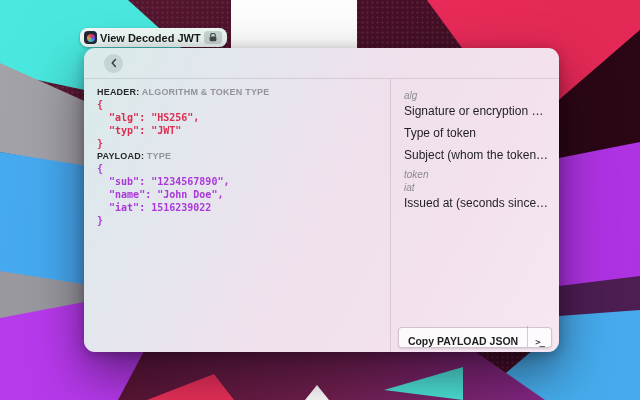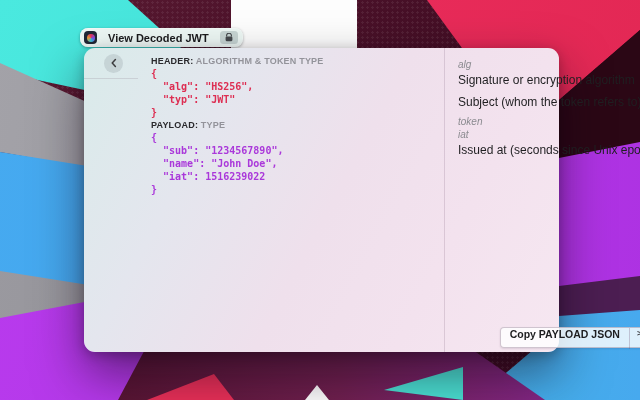--- a/index.html
+++ b/index.html
@@ -24,54 +24,54 @@
   .s-darkTR{background:#2b0715;clip-path:polygon(640px 30px,640px 145px,559px 160px,559px 100px);}
   .s-purpleR{background:linear-gradient(100deg,#bc3bf0,#ad32e2);clip-path:polygon(559px 158px,640px 142px,640px 280px,559px 288px);}
   .s-darkPR{background:#4c1e52;clip-path:polygon(559px 286px,640px 276px,640px 314px,559px 318px);}
   .s-blueR{background:linear-gradient(90deg,#38c4da,#47a9ee);clip-path:polygon(559px 316px,640px 310px,640px 400px,474px 400px,540px 344px);}
   .s-centerDark{background:linear-gradient(95deg,#4f1129 10%,#70204f 55%,#8c2a9e 100%);clip-path:polygon(150px 340px,470px 348px,545px 400px,118px 400px);}
   .s-redTri{background:#ea3058;clip-path:polygon(147px 400px,214px 374px,234px 400px);}
   .s-whiteTri{background:#fff;clip-path:polygon(317px 385px,305px 400px,329px 400px);}
   .s-tealTri{background:#4ae2d4;clip-path:polygon(384px 390px,463px 367px,463px 400px);}
 
   
-  .pill{position:absolute;left:80px;top:28px;height:19px;display:flex;align-items:center;gap:11px;
+  .pill{position:absolute;left:80px;top:28px;height:19px;display:flex;align-items:center;gap:3px;
         padding:0 5px 0 4px;background:#eef8f5;border-radius:8px;
         box-shadow:0 1px 3px rgba(10,20,20,.35),0 0 0 .5px rgba(255,255,255,.6) inset;cursor:default;}
   .app-icon{width:13px;height:13px;border-radius:4px;background:#212836;display:flex;align-items:center;justify-content:center;}
   .app-icon i{display:block;width:8px;height:8px;border-radius:50%;
         background:conic-gradient(#e8315a,#7a4de8,#35c3d8,#e8a23a,#e8315a);}
   .pill-label{font-size:11px;font-weight:700;color:#1b1b1d;white-space:nowrap;}
   .lock-badge{width:18px;height:13px;border-radius:3.5px;background:rgba(70,95,95,.22);
         display:flex;align-items:center;justify-content:center;}
 
   
   .window{position:absolute;left:84px;top:48px;width:475px;height:304px;border-radius:11px;
         background:linear-gradient(118deg,#d9ebea 0%,#e4e6ee 26%,#efe0ec 52%,#f3e2ee 74%,#f6e7f1 100%);
         box-shadow:0 22px 50px rgba(15,4,20,.5),0 3px 12px rgba(0,0,0,.25);
-        display:flex;flex-direction:row;}
+        display:flex;flex-direction:column;}
   .win-header{height:30px;flex:0 0 30px;display:flex;align-items:center;padding:0 12px;
         border-bottom:1px solid rgba(90,55,85,.14);}
   .back-btn{width:19px;height:19px;border:none;border-radius:50%;background:rgba(70,80,90,.14);
         display:flex;align-items:center;justify-content:center;padding:0;margin-left:8px;cursor:pointer;}
   .win-body{flex:1;display:flex;min-height:0;position:relative;}
   .left-panel{width:306px;flex:0 0 306px;padding:7px 10px 0 13px;box-sizing:border-box;}
   .v-divider{width:1px;background:rgba(90,55,85,.16);}
   .right-panel{flex:1;padding:12px 10px 0 13px;box-sizing:border-box;min-width:0;}
 
   .sec-title{font-size:9px;line-height:12px;font-weight:700;color:#29292c;letter-spacing:.2px;}
   .sec-sub{font-weight:700;color:#93939a;}
   .code-line{font-family:"DejaVu Sans Mono","Liberation Mono",monospace;font-size:10px;line-height:13px;
         white-space:pre;font-weight:700;}
 
   .claim-key{font-size:10px;line-height:10px;color:#8b8b90;margin-bottom:3px;font-style:italic;}
   .claim-desc{font-size:12px;line-height:14px;color:#1f1f21;margin-bottom:8px;white-space:nowrap;
         overflow:hidden;text-overflow:ellipsis;}
 
-  .copy-btn{position:absolute;right:7px;bottom:4px;height:21px;display:flex;align-items:flex-start;
+  .copy-btn{position:absolute;right:7px;bottom:4px;height:21px;display:flex;align-items:flex-end;
         background:rgba(255,255,255,.82);border:1px solid rgba(110,80,110,.32);border-radius:4px;
         padding:0;cursor:pointer;box-shadow:0 1px 2px rgba(40,10,40,.12);}
   .copy-btn .lbl{font-family:"Liberation Sans",sans-serif;font-size:10.5px;font-weight:700;color:#1d1d1f;
         padding:0 9px;white-space:nowrap;}
   .copy-btn .sep{width:1px;height:21px;background:rgba(110,80,110,.28);}
   .copy-btn .term{font-family:"DejaVu Sans Mono",monospace;font-size:9px;font-weight:700;color:#3a3a3e;
         padding:0 7px;letter-spacing:-1px;}
 </style>
 </head>
 <body>
@@ -135,20 +135,21 @@
           <div class="code-line" style="color: rgb(170, 56, 218);">  "iat": 1516239022</div>
           <div class="code-line" style="color: rgb(170, 56, 218);">}</div>
         </div>
       </div>
 
       <div class="v-divider"></div>
 
       <div class="right-panel">
         <div class="claim-key">alg</div>
         <div class="claim-desc">Signature or encryption algorithm</div>
+        <div class="claim-desc">Type of token</div>
         <div class="claim-desc">Subject (whom the token refers to)</div>
         <div class="claim-key">token</div>
         <div class="claim-key">iat</div>
         <div class="claim-desc">Issued at (seconds since Unix epo...</div>
       </div>
 
       <button class="copy-btn">
         <span class="lbl">Copy PAYLOAD JSON</span>
         <span class="sep"></span>
         <span class="term">&gt;_</span>

